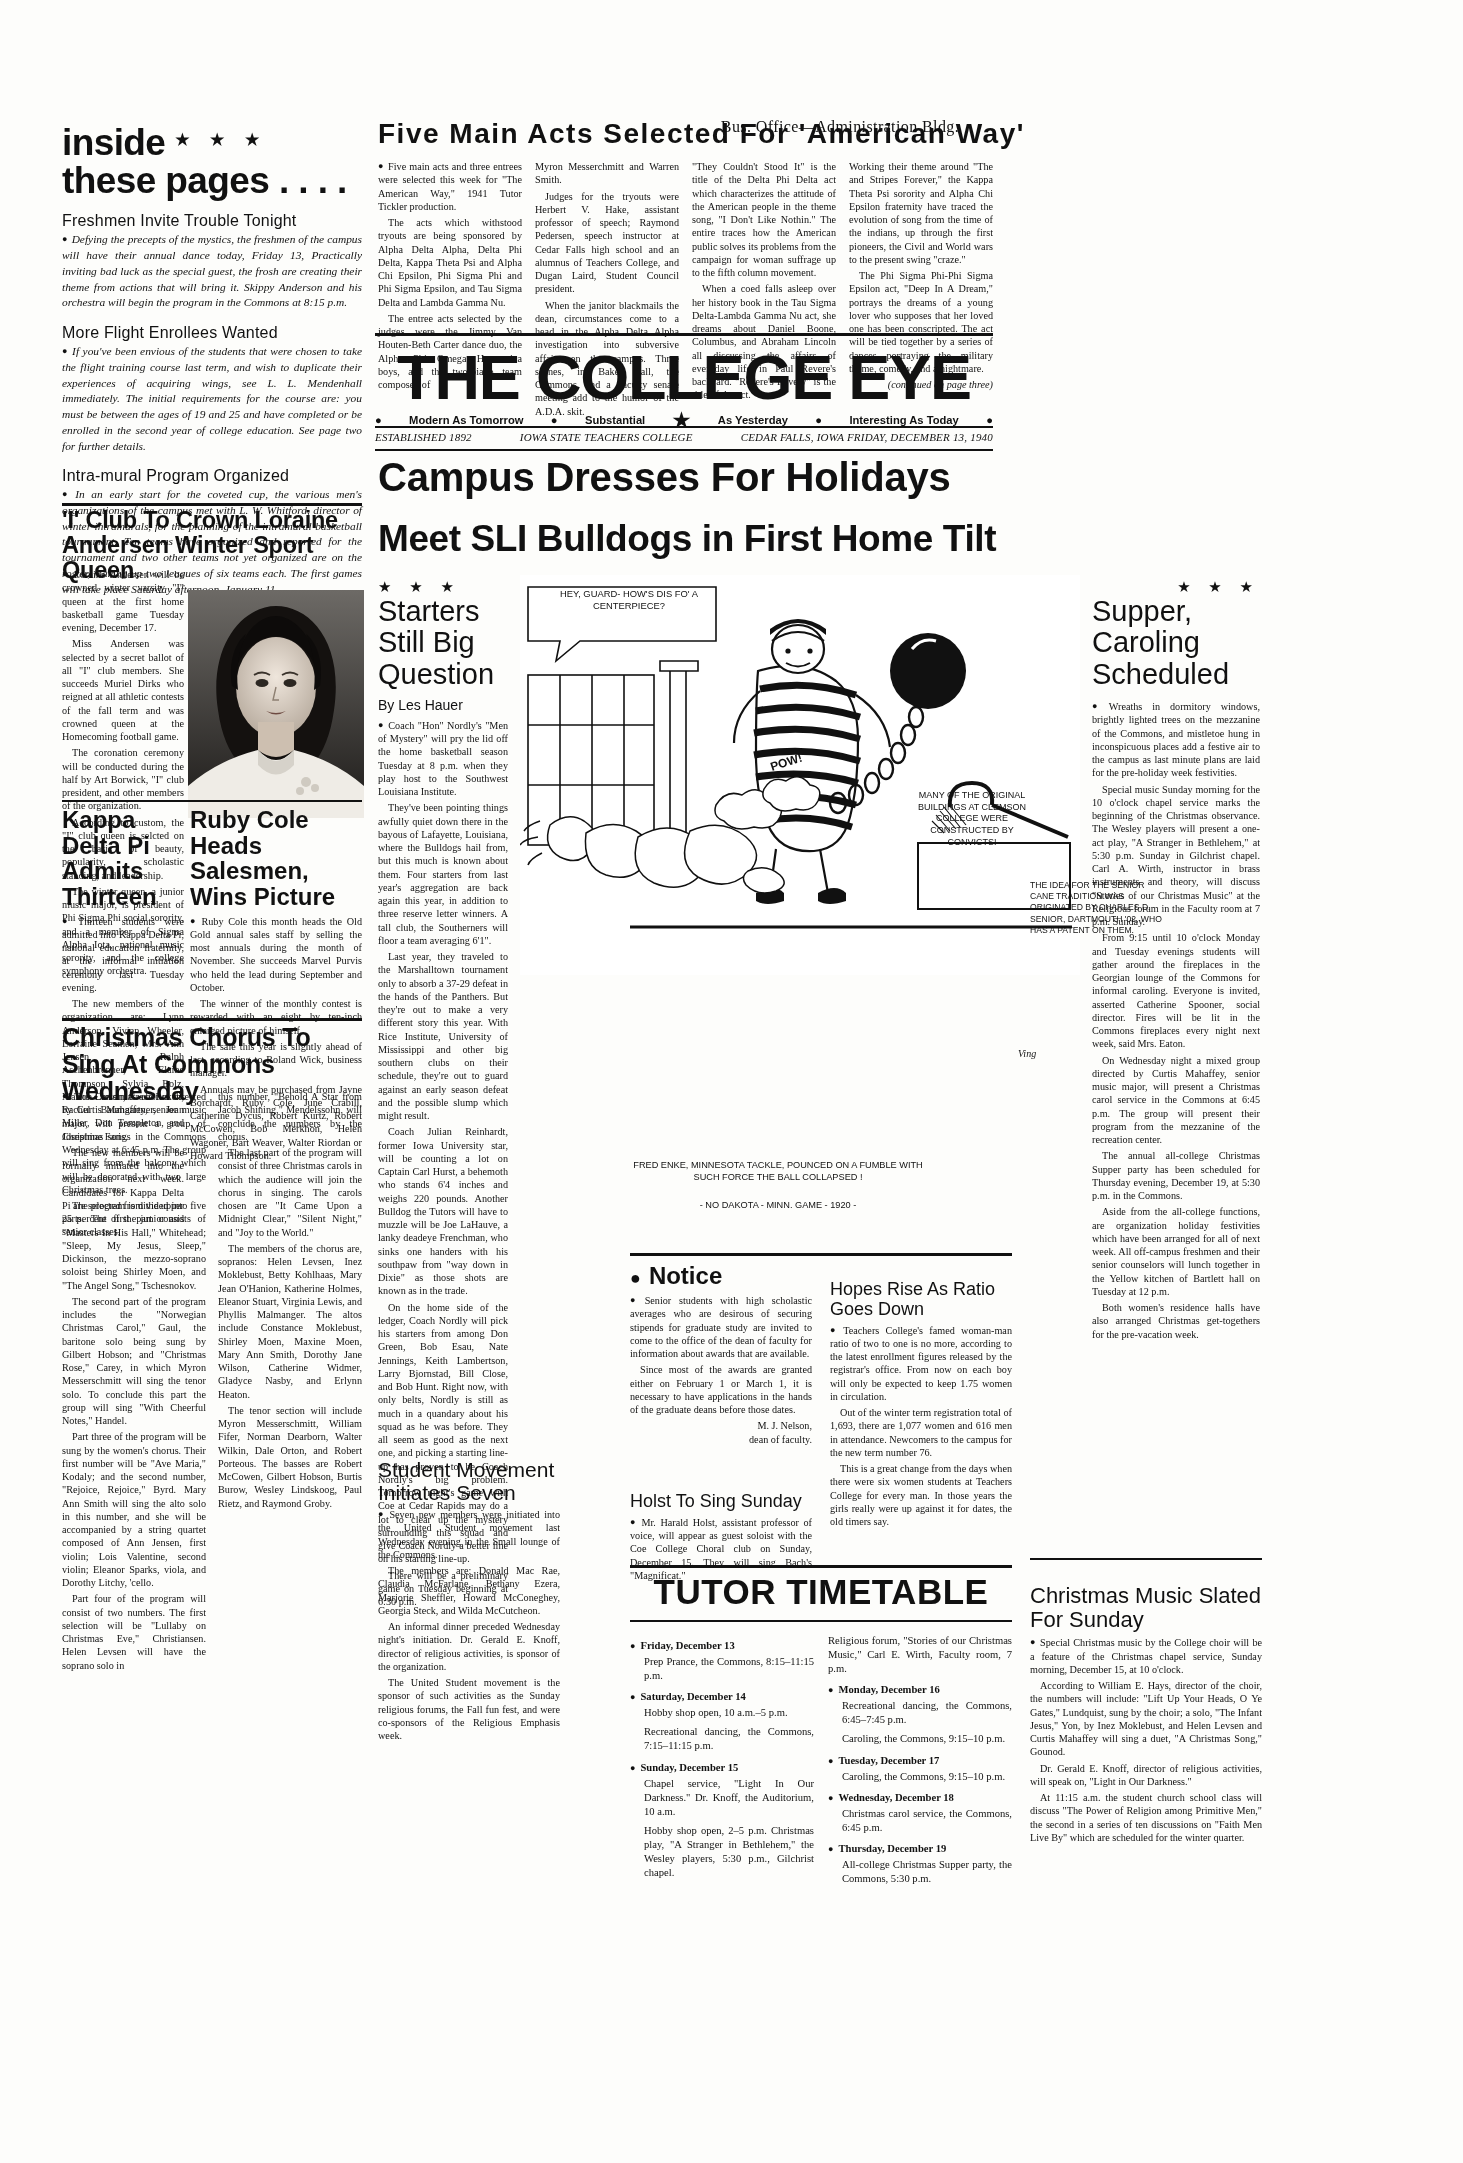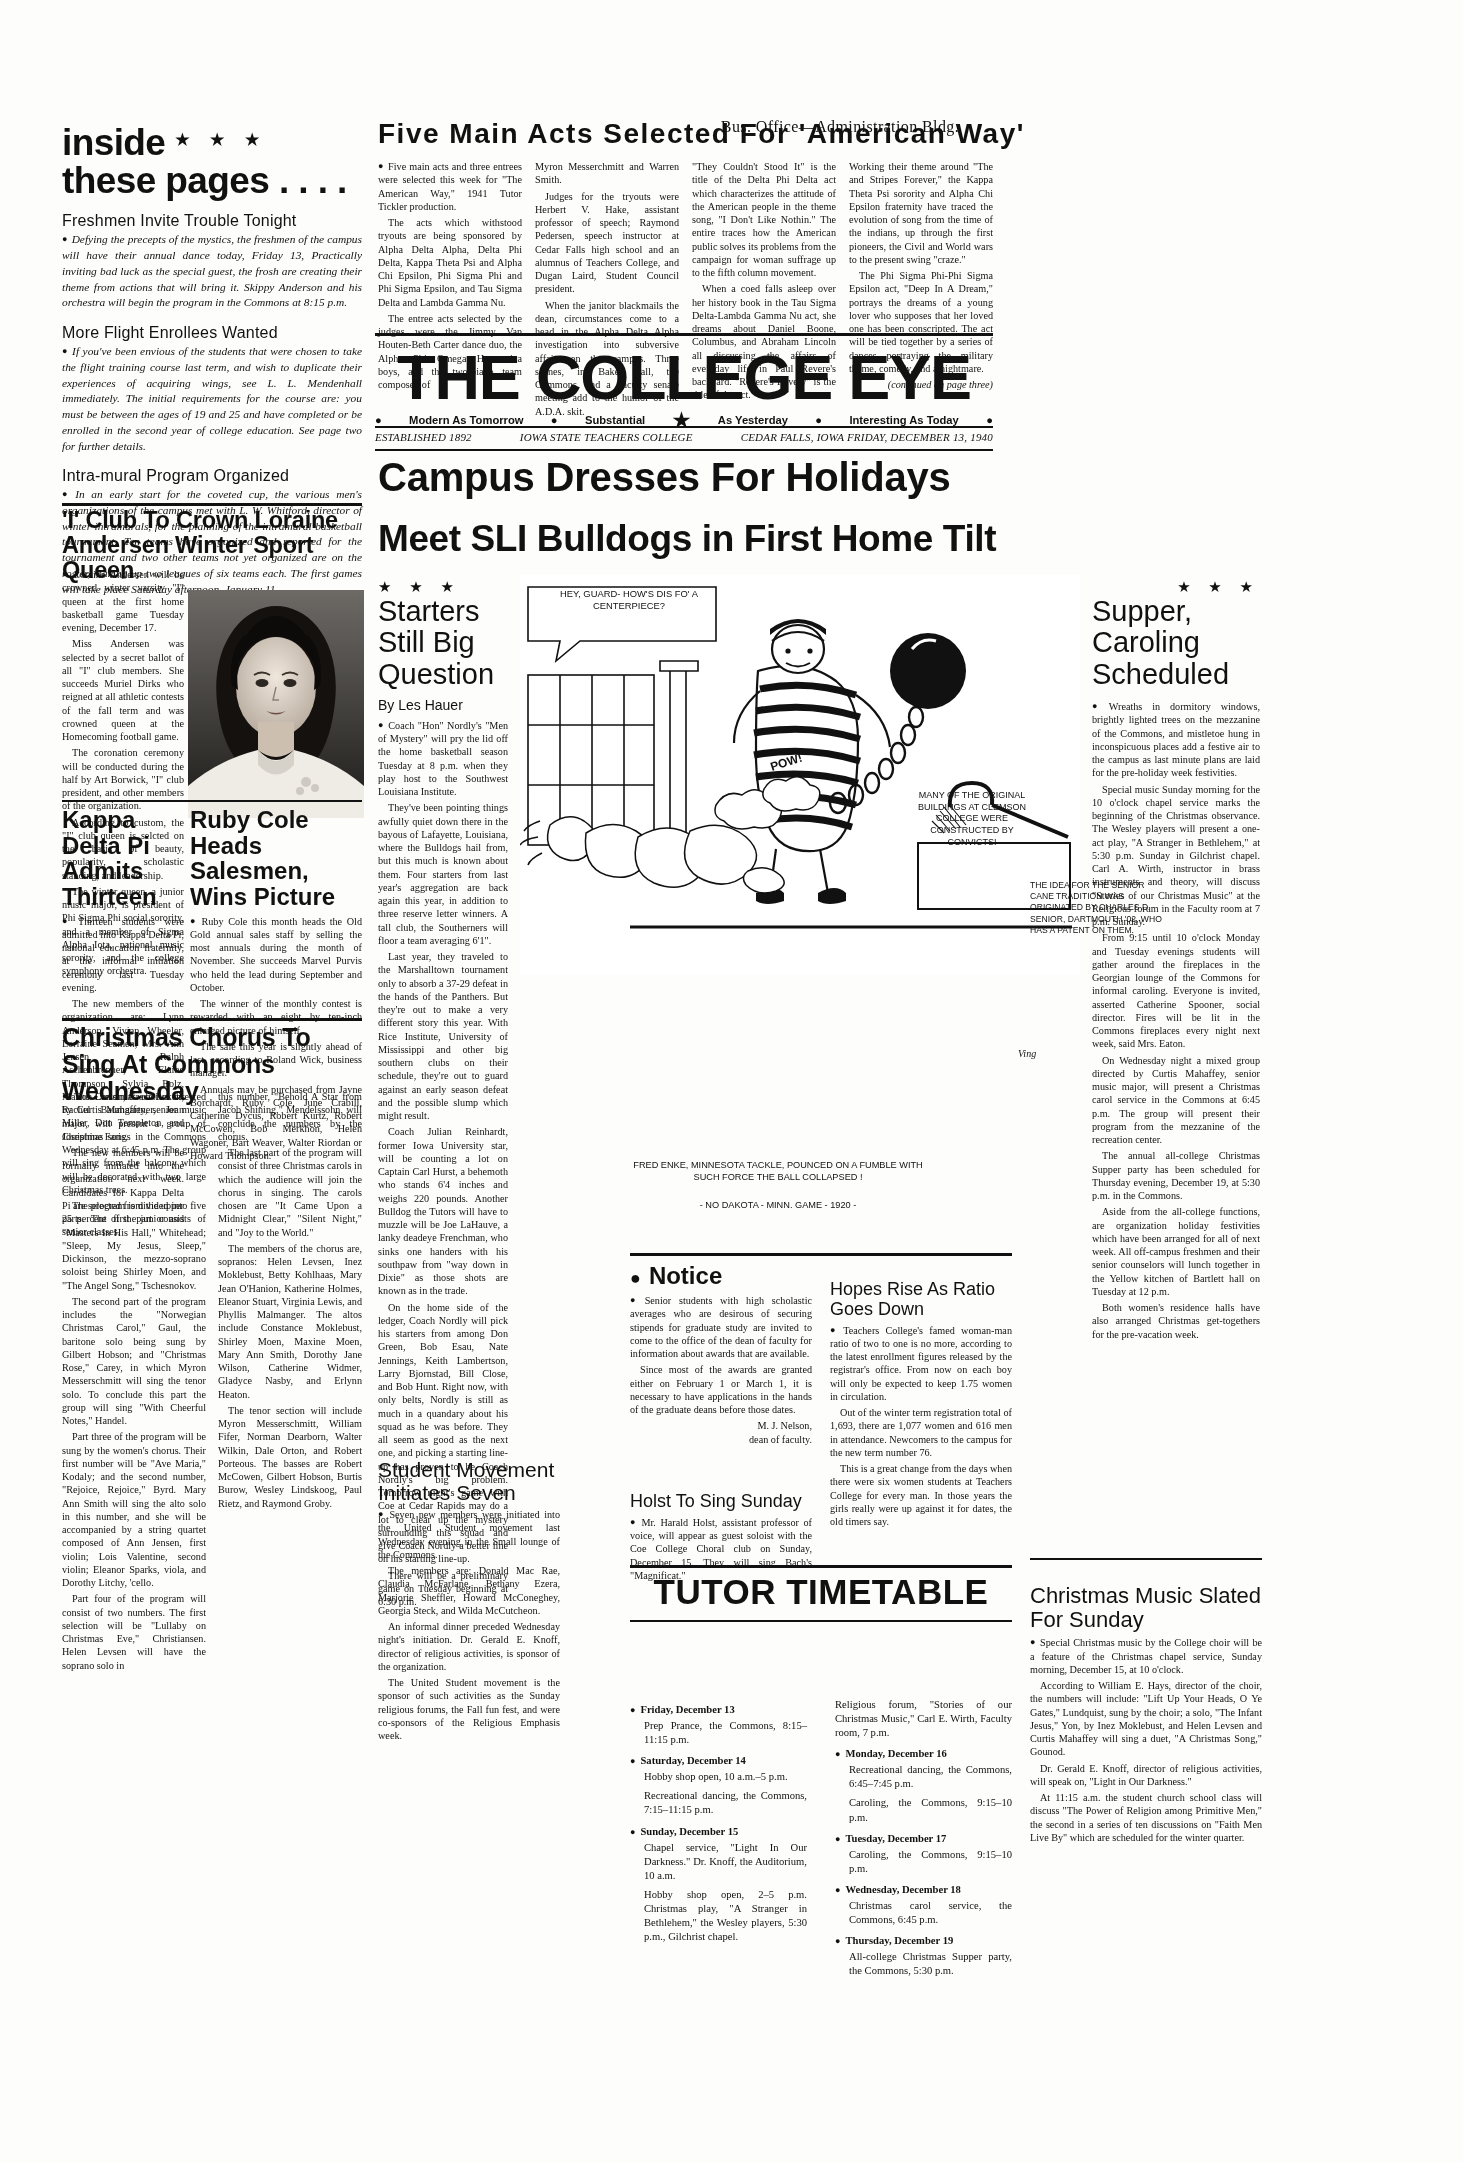--- a/index.html
+++ b/index.html
@@ -93,21 +93,21 @@
   
   .photo{position:absolute;left:188px;top:590px;width:176px;height:228px;
          background:#2b2b2b;overflow:hidden;}
 
   
   .tt-rule-top{position:absolute;left:630px;top:1565px;width:382px;height:3px;background:#111;}
   .tt-title{position:absolute;left:630px;top:1572px;width:382px;text-align:center;
             font-family:"Liberation Sans", sans-serif;font-weight:bold;
             font-size:35px;letter-spacing:.5px;}
   .tt-rule-bot{position:absolute;left:630px;top:1620px;width:382px;height:2px;background:#111;}
-  .tt-cols{position:absolute;left:630px;top:1696px;width:382px;display:flex;gap:28px;}
+  .tt-cols{position:absolute;left:630px;top:1632px;width:382px;display:flex;gap:14px;}
   .tt-cols .c{width:184px;font-size:10.6px;line-height:1.33;}
   .tt-day{font-weight:bold;margin:7px 0 2px 0;}
   .tt-day::before{content:"\25CF";font-size:9px;margin-right:5px;}
   .tt-ev{margin:0 0 5px 0;padding-left:14px;text-align:justify;}
 
   
   .sh{font-family:"Liberation Sans", sans-serif;font-weight:normal;
       font-size:18px;line-height:1.1;margin:18px 0 4px 0;}
   .sh-lg{font-family:"Liberation Sans", sans-serif;font-weight:bold;
          font-size:24px;line-height:1.07;margin:1px 0 5px 0;}

